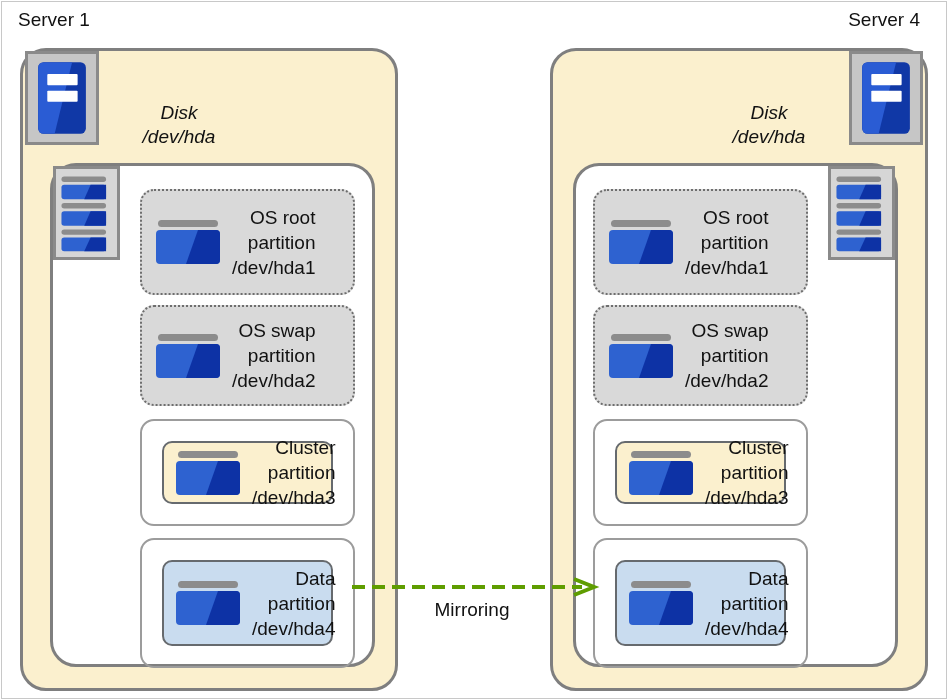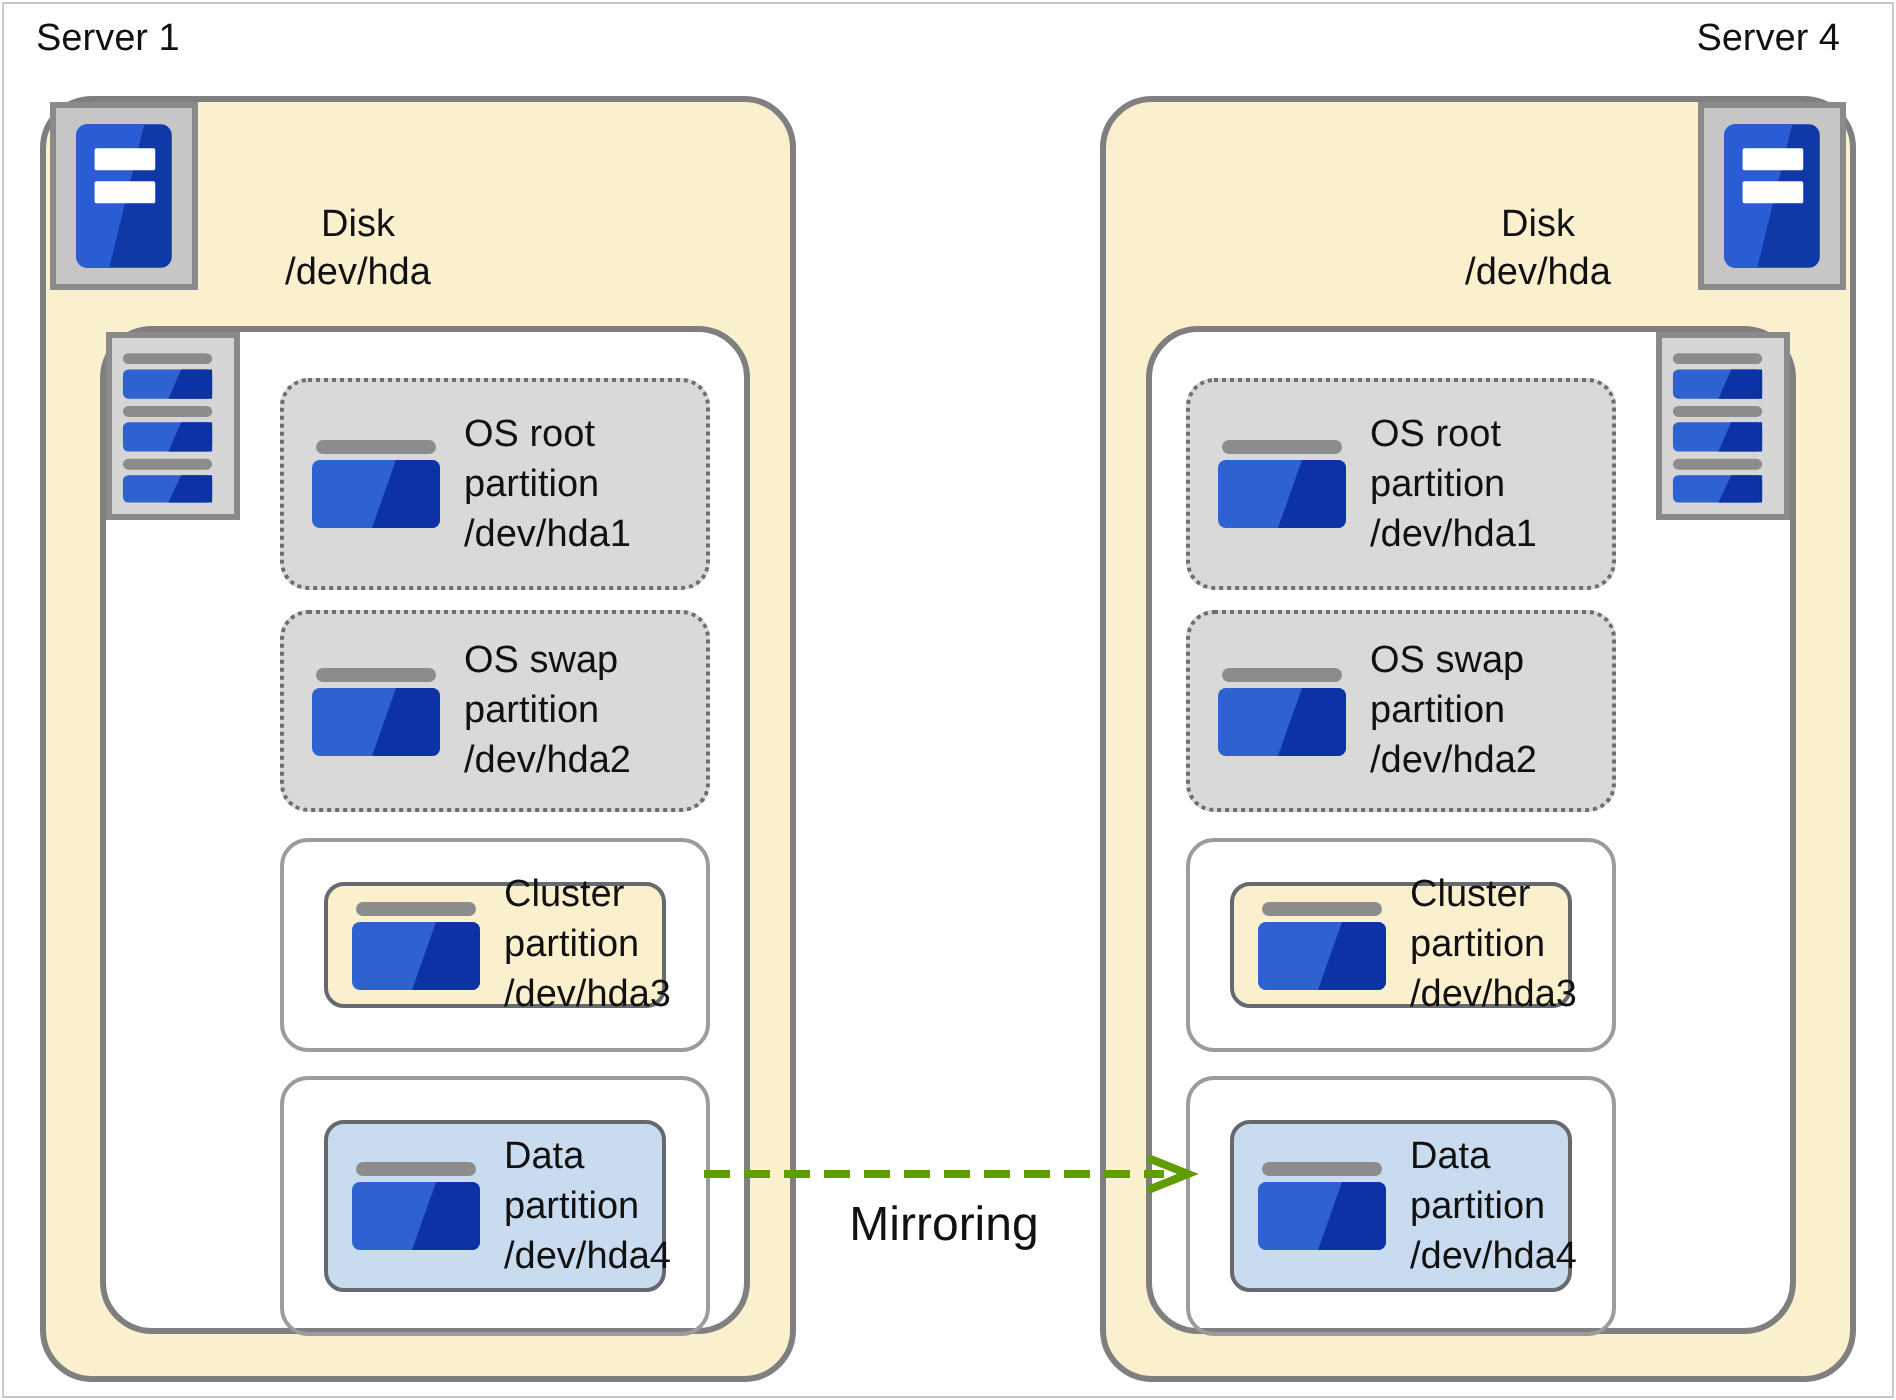--- a/index.html
+++ b/index.html
@@ -24,21 +24,21 @@
     position:absolute;top:0;width:74px;height:94px;box-sizing:border-box;
     background:#C6C6C6;border:3px solid #8A8A8A;
   }
   .server .server-icon{left:2px;}
   .server.mirror .server-icon{left:auto;right:2px;}
 
   .disk-label{
     position:absolute;top:50px;width:160px;text-align:center;
     font-size:19px;line-height:24px;
   }
-  .server .disk-label{left:76px;}
+  .server .disk-label{left:76px;font-style:italic;}
   .server.mirror .disk-label{left:auto;right:76px;}
 
   .inner-box{
     position:absolute;top:112px;width:325px;height:504px;box-sizing:border-box;
     background:#ffffff;border:3px solid #7F7F7F;border-radius:26px;
   }
   .server .inner-box{left:27px;}
   .server.mirror .inner-box{left:auto;right:27px;}
 
   .disk-icon{
@@ -53,34 +53,34 @@
   .server.mirror .partition{left:auto;right:87px;}
   .p-root{top:23px;height:106px;}
   .p-swap{top:139px;height:101px;}
   .p-cluster{top:253px;height:107px;}
   .p-data{top:372px;height:130px;}
 
   .kind-os{background:#D9D9D9;border:2.5px dotted #6E6E6E;}
   .kind-double{border:2px solid #9C9C9C;padding:20px;}
   .partition-inner{
     width:100%;height:100%;box-sizing:border-box;border-radius:10px;
-    display:flex;align-items:center;padding-left:12px;
+    display:flex;align-items:center;padding-left:12px;text-align:right;
   }
   .kind-os .partition-inner{padding-left:14px;}
   .kind-double .partition-inner{border:2.5px solid #666A6E;}
   .fill-cluster .partition-inner{background:#FBF0CE;}
   .fill-data .partition-inner{background:#C9DCEF;}
 
   .p-icon{width:66px;height:44px;flex:0 0 66px;margin-right:10px;}
   .p-text{font-size:19px;line-height:25px;white-space:nowrap;}
 
   .mirror-arrow{position:absolute;left:348px;top:574px;width:252px;height:22px;}
   .mirror-label{
     position:absolute;left:396px;top:597px;width:148px;
-    text-align:center;font-size:24px;
+    text-align:center;font-size:19px;
   }
   svg{display:block;}
 </style>
 </head>
 <body>
 
 <div class="page">
 
   <section class="server">
     <div class="server-label">Server 1</div>

